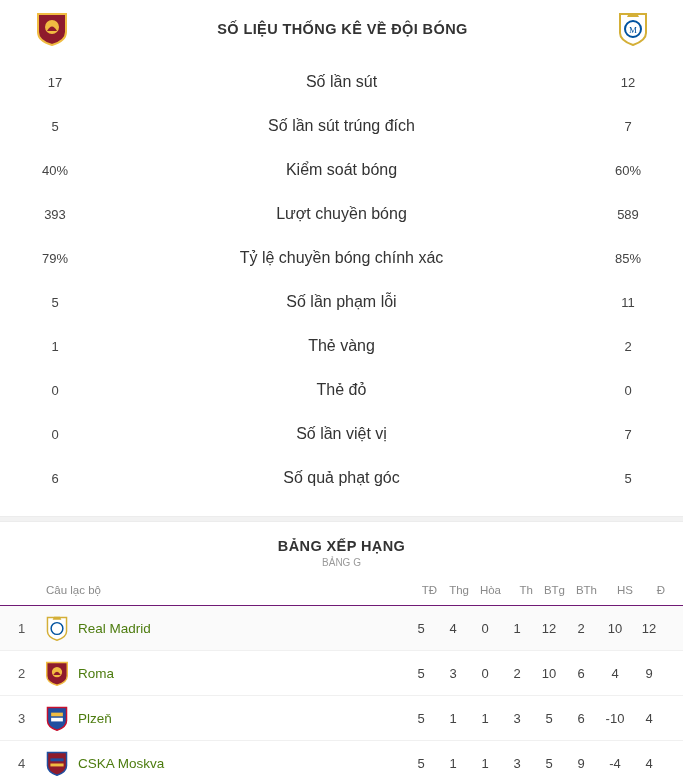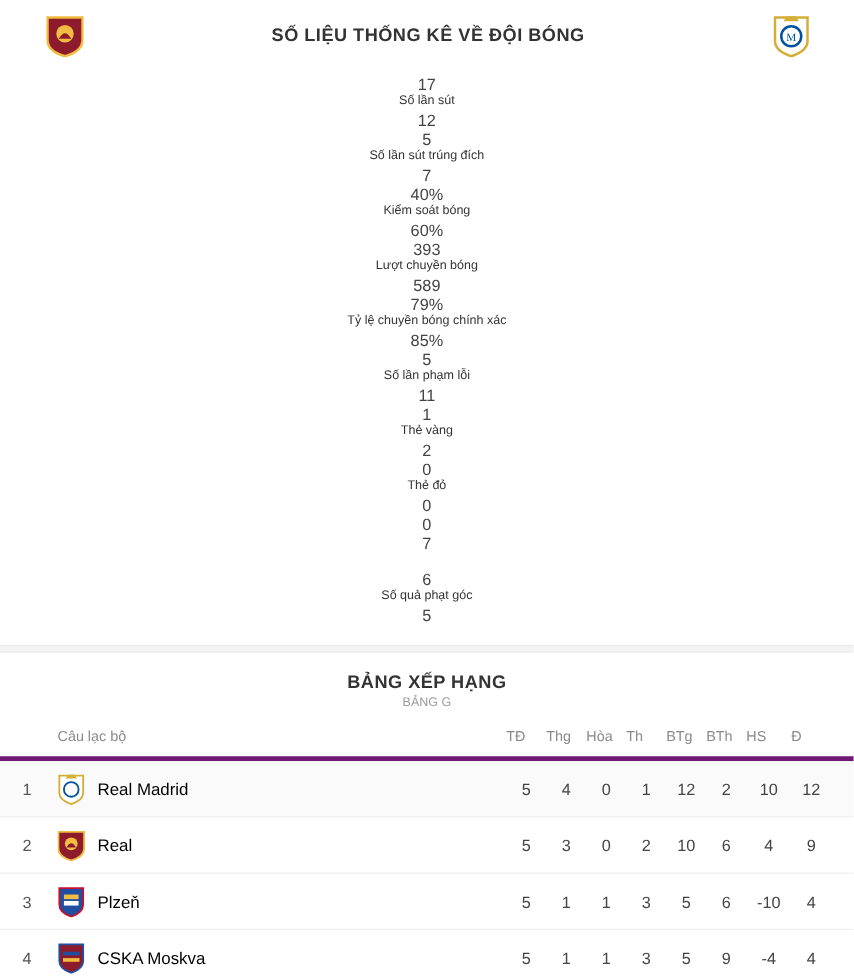--- a/index.html
+++ b/index.html
@@ -37,33 +37,32 @@
   .crest { width: 30px; height: 34px; position: relative; }
   .crest svg { display: block; }
 
   
   .stats-list { padding: 0 0 16px 0; }
   .stat-row {
     display: flex;
     align-items: center;
     height: 44px;
     font-size: 13.5px;
-    flex-direction: column;
   }
   .stat-home, .stat-away {
     width: 110px;
     text-align: center;
     color: #444;
     font-size: 13px;
   }
   .stat-label {
     flex: 1;
     text-align: center;
     color: #333;
-    font-size: 10px;
+    font-size: 16px;
   }
 
   .section-divider {
     height: 6px;
     background: #f2f2f2;
     border-top: 1px solid #ececec;
     border-bottom: 1px solid #ececec;
   }
 
   
@@ -79,40 +78,40 @@
     color: #9a9a9a;
     margin-top: 3px;
   }
 
   .table-head {
     display: flex;
     align-items: center;
     padding: 10px 18px 9px 18px;
     font-size: 11.5px;
     color: #8a8a8a;
-    border-bottom: 4px solid #701a75;
+    border-bottom: 1px solid #701a75;
   }
   .th-pos { width: 28px; }
   .th-club { flex: 1; }
-  .th-stat { width: 32px; text-align: left; }
+  .th-stat { width: 32px; text-align: right; }
   .th-stat.wide { width: 36px; }
 
   .table-row {
     display: flex;
     align-items: center;
     padding: 0 18px;
     height: 45px;
     font-size: 13.5px;
     color: #333;
     border-bottom: 1px solid #f0f0f0;
   }
   .table-row.alt { background: #fafafa; }
   .td-pos { width: 28px; color: #555; font-size: 13px; }
   .td-club { flex: 1; display: flex; align-items: center; gap: 10px; }
-  .td-club .name { font-size: 13.5px; color: #000000; }
+  .td-club .name { font-size: 13.5px; color: #4d7c0f; }
   .td-stat { width: 32px; text-align: center; color: #444; font-size: 13px; }
   .td-stat.wide { width: 36px; }
 
   .mini-crest { width: 22px; height: 25px; flex: 0 0 22px; }
 </style>
 </head>
 <body>
 
 <div class="page">
 
@@ -184,20 +183,21 @@
     </div>
 
     <div class="stat-row">
       <div class="stat-home">0</div>
       <div class="stat-label">Thẻ đỏ</div>
       <div class="stat-away">0</div>
     </div>
 
     <div class="stat-row">
       <div class="stat-home">0</div>
+      <div class="stat-label">Số lần việt vị</div>
       <div class="stat-away">7</div>
     </div>
 
     <div class="stat-row">
       <div class="stat-home">6</div>
       <div class="stat-label">Số quả phạt góc</div>
       <div class="stat-away">5</div>
     </div>
 
   </div>
@@ -247,21 +247,21 @@
   <div class="table-row">
     <div class="td-pos">2</div>
     <div class="td-club">
       <span class="mini-crest">
         <svg width="22" height="25" viewBox="0 0 30 34">
           <path d="M1 2 H29 V20 C29 27 22 31 15 33 C8 31 1 27 1 20 Z" fill="#8e1b2c" stroke="#f0bc42" stroke-width="2"></path>
           <circle cx="15" cy="15" r="7" fill="#f0bc42"></circle>
           <path d="M10 19 q5 -9 10 0 z" fill="#8e1b2c"></path>
         </svg>
       </span>
-      <span class="name">Real</span>
+      <span class="name">Roma</span>
     </div>
     <div class="td-stat">5</div>
     <div class="td-stat">3</div>
     <div class="td-stat">0</div>
     <div class="td-stat">2</div>
     <div class="td-stat">10</div>
     <div class="td-stat">6</div>
     <div class="td-stat wide">4</div>
     <div class="td-stat">9</div>
   </div>

